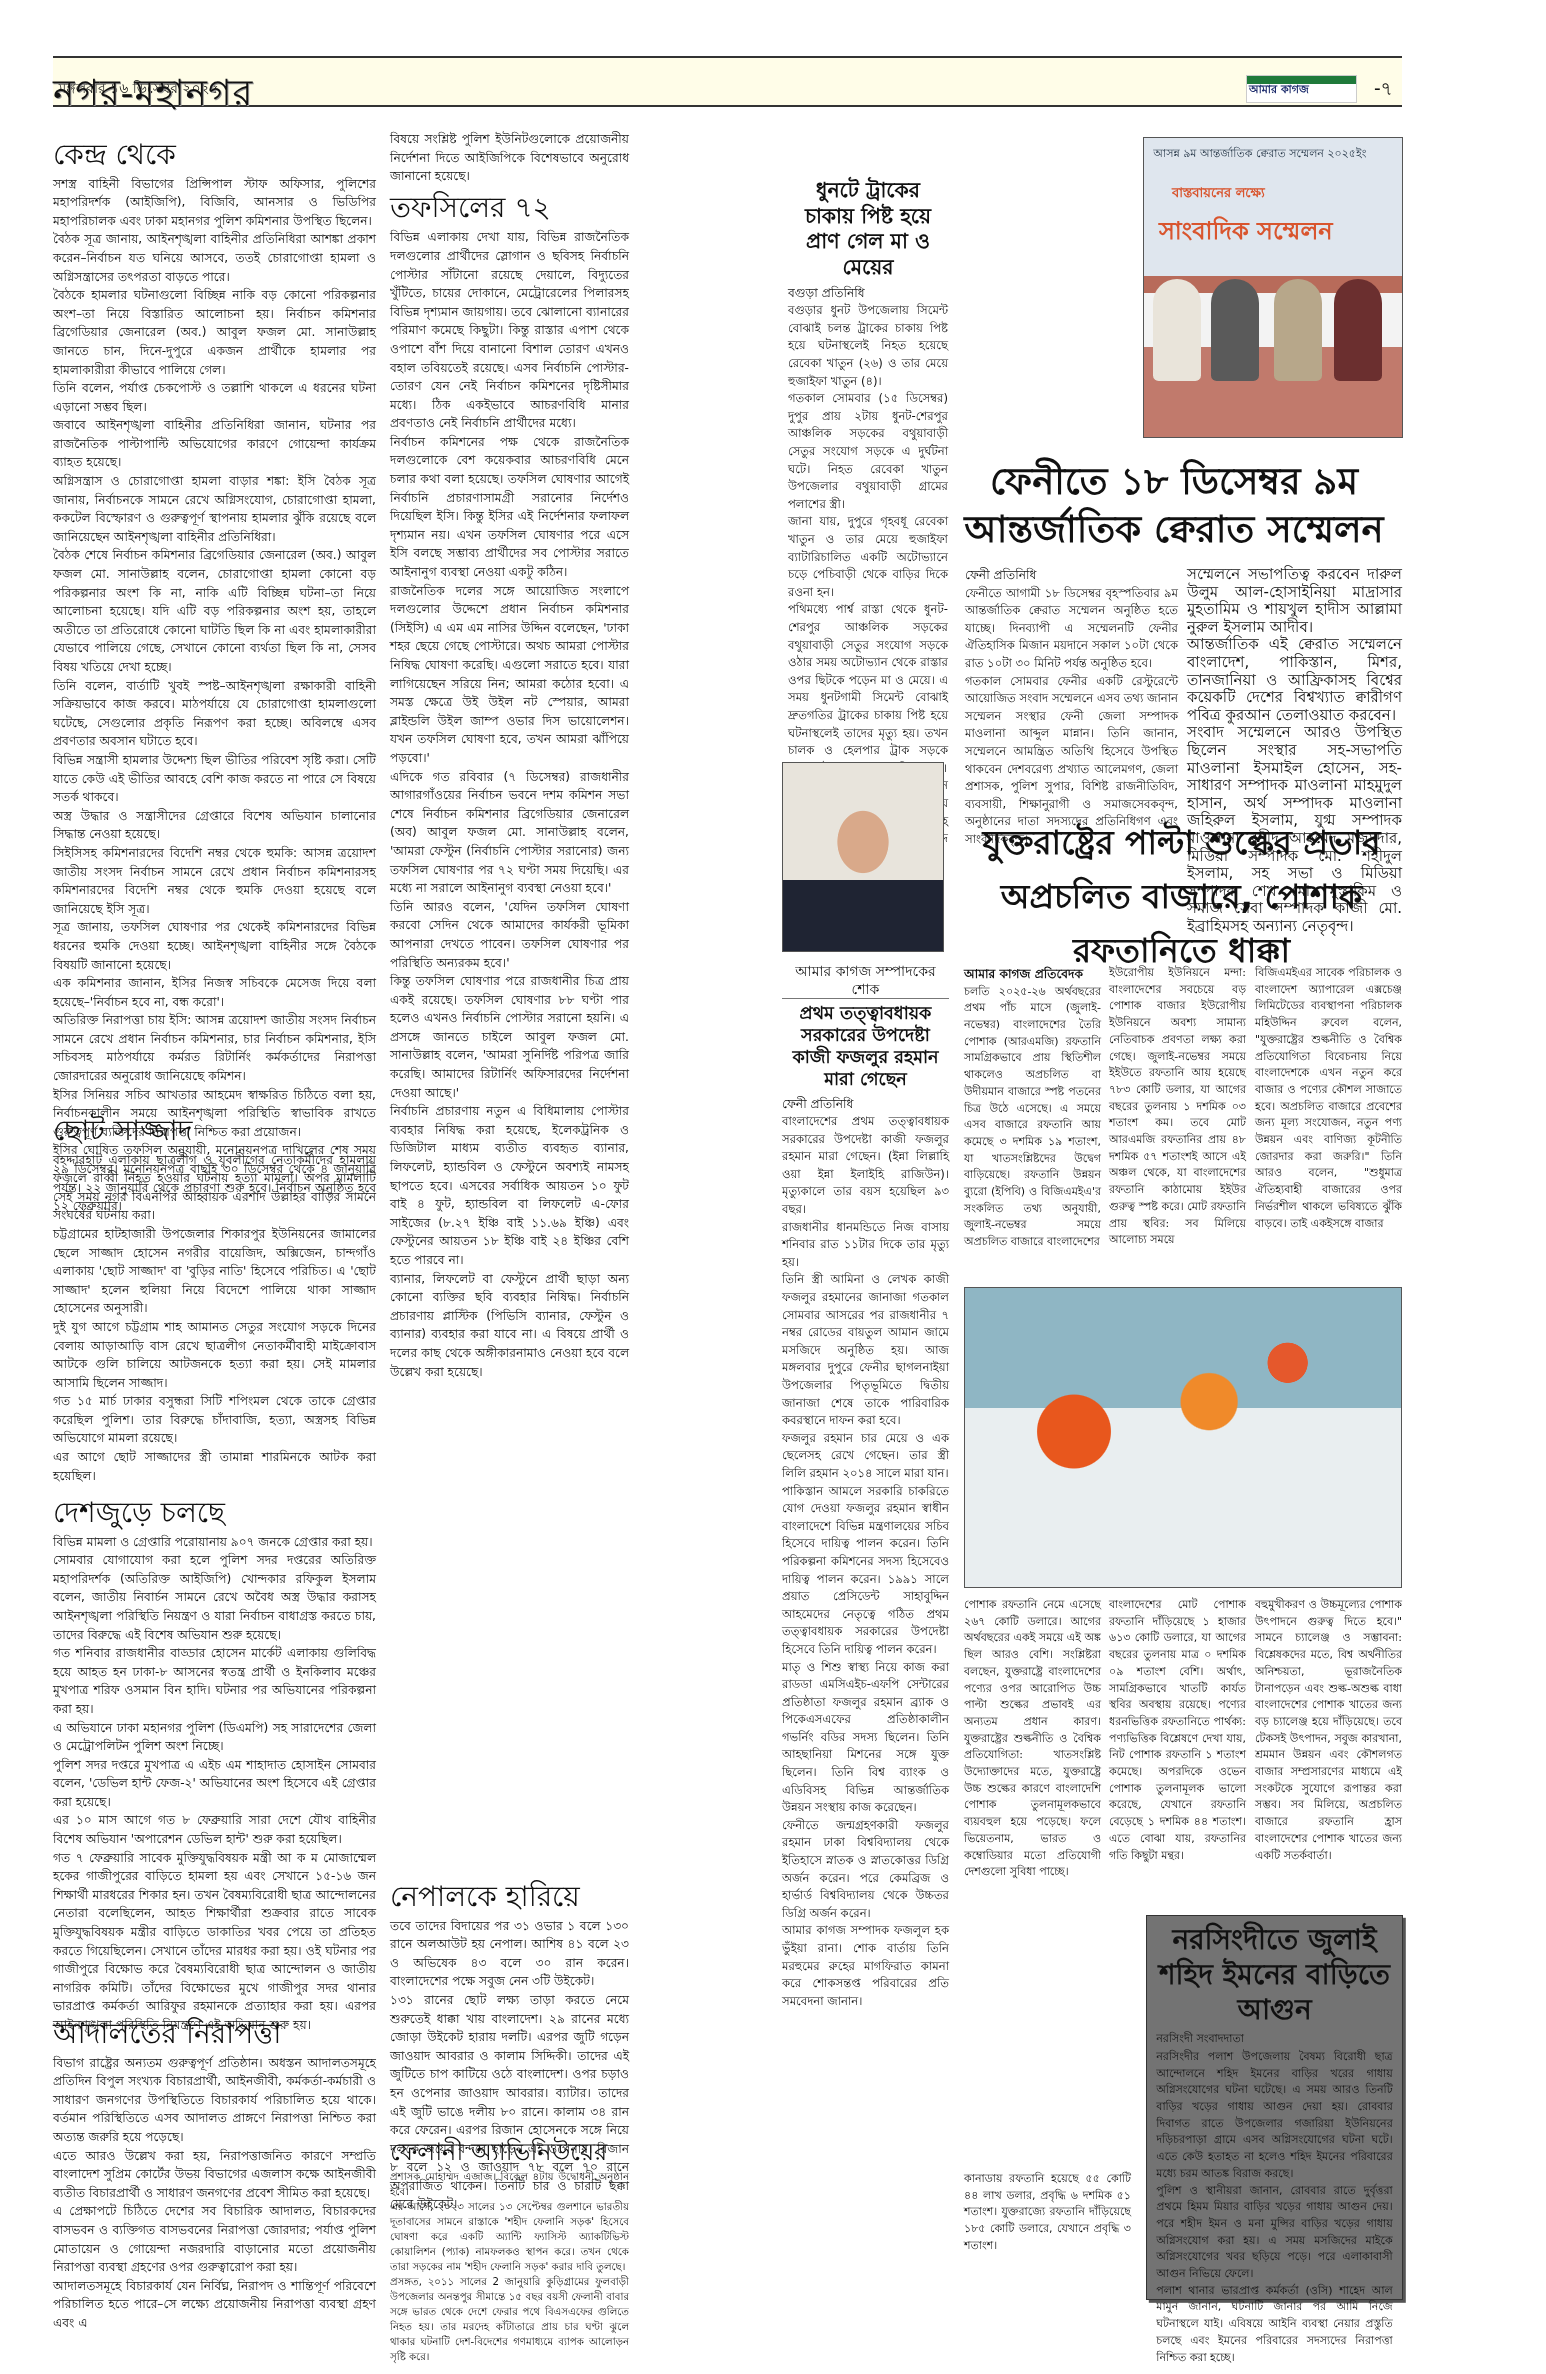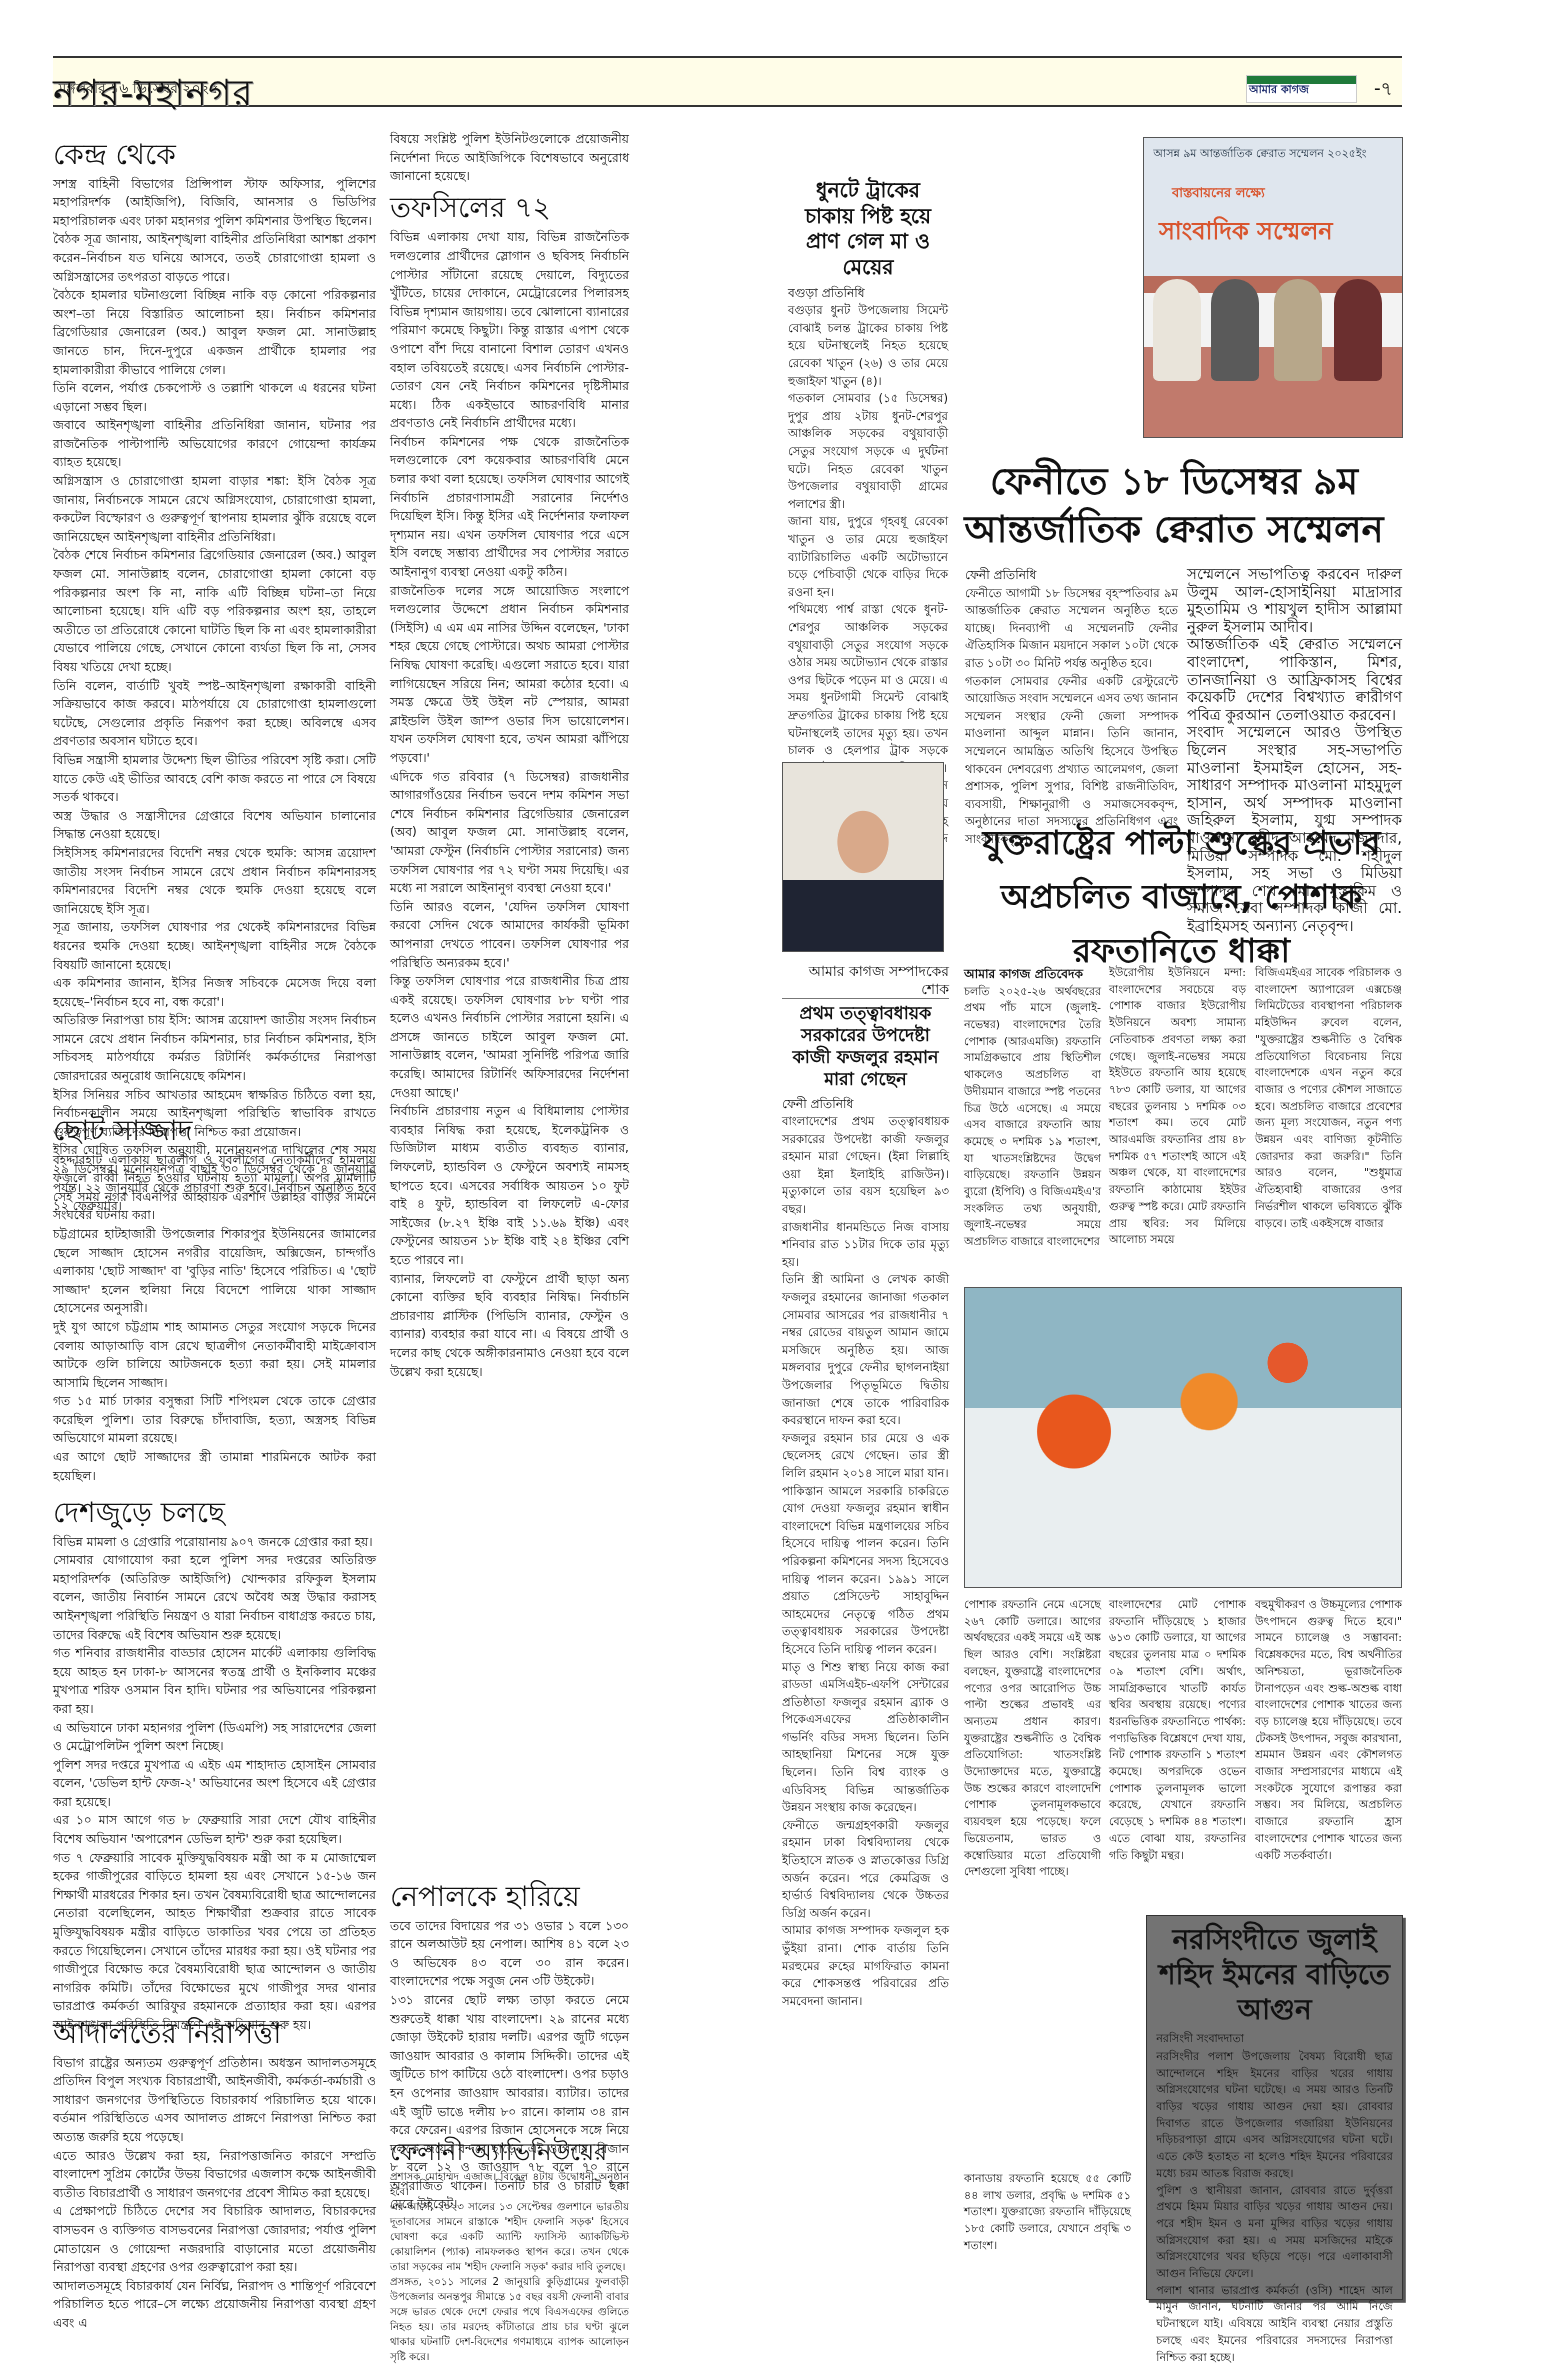--- a/index.html
+++ b/index.html
@@ -149,21 +149,21 @@
     <p>গতকাল সোমবার (১৫ ডিসেম্বর) দুপুর প্রায় ২টায় ধুনট-শেরপুর আঞ্চলিক সড়কের বথুয়াবাড়ী সেতুর সংযোগ সড়কে এ দুর্ঘটনা ঘটে। নিহত রেবেকা খাতুন উপজেলার বথুয়াবাড়ী গ্রামের পলাশের স্ত্রী।</p>
     <p>জানা যায়, দুপুরে গৃহবধূ রেবেকা খাতুন ও তার মেয়ে হুজাইফা ব্যাটারিচালিত একটি অটোভ্যানে চড়ে পেচিবাড়ী থেকে বাড়ির দিকে রওনা হন।</p>
     <p>পথিমধ্যে পার্শ্ব রাস্তা থেকে ধুনট-শেরপুর আঞ্চলিক সড়কের বথুয়াবাড়ী সেতুর সংযোগ সড়কে ওঠার সময় অটোভ্যান থেকে রাস্তার ওপর ছিটকে পড়েন মা ও মেয়ে। এ সময় ধুনটগামী সিমেন্ট বোঝাই দ্রুতগতির ট্রাকের চাকায় পিষ্ট হয়ে ঘটনাস্থলেই তাদের মৃত্যু হয়। তখন চালক ও হেলপার ট্রাক সড়কে রেখে ঘটনাস্থল থেকে পালিয়ে যান।</p>
     <p>ধুনট থানার ওসি আতিকুর রহমান সঙ্গে বলেন, 'সংবাদ পেয়ে ঘটনাস্থলে পুলিশ পাঠিয়ে মরদেহ উদ্ধার ও সিমেন্ট বোঝাই ট্রাক জব্দ করা হয়েছে।'</p>
   </div>
 </div>
 
 <div class="photo portrait"></div>
 
 <div class="col" style="left:782px; top:963px; width:167px; font-size:11.6px; line-height:17.6px;">
-  <div class="caption-line" style="font-size:14px; text-align:right;">আমার কাগজ সম্পাদকের শোক</div>
+  <div class="caption-line" style="font-size:14px; text-align:center;">আমার কাগজ সম্পাদকের শোক</div>
   <h2 class="hl" style="font-size:17.6px; margin:3.7px 0;">প্রথম তত্ত্বাবধায়ক সরকারের উপদেষ্টা কাজী ফজলুর রহমান মারা গেছেন</h2>
   <div class="byline">ফেনী প্রতিনিধি</div>
   <p>বাংলাদেশের প্রথম তত্ত্বাবধায়ক সরকারের উপদেষ্টা কাজী ফজলুর রহমান মারা গেছেন। (ইন্না লিল্লাহি ওয়া ইন্না ইলাইহি রাজিউন)। মৃত্যুকালে তার বয়স হয়েছিল ৯৩ বছর।</p>
   <p>রাজধানীর ধানমন্ডিতে নিজ বাসায় শনিবার রাত ১১টার দিকে তার মৃত্যু হয়।</p>
   <p>তিনি স্ত্রী আমিনা ও লেখক কাজী ফজলুর রহমানের জানাজা গতকাল সোমবার আসরের পর রাজধানীর ৭ নম্বর রোডের বায়তুল আমান জামে মসজিদে অনুষ্ঠিত হয়। আজ মঙ্গলবার দুপুরে ফেনীর ছাগলনাইয়া উপজেলার পিতৃভূমিতে দ্বিতীয় জানাজা শেষে তাকে পারিবারিক কবরস্থানে দাফন করা হবে।</p>
   <p>ফজলুর রহমান চার মেয়ে ও এক ছেলেসহ রেখে গেছেন। তার স্ত্রী লিলি রহমান ২০১৪ সালে মারা যান।</p>
   <p>পাকিস্তান আমলে সরকারি চাকরিতে যোগ দেওয়া ফজলুর রহমান স্বাধীন বাংলাদেশে বিভিন্ন মন্ত্রণালয়ের সচিব হিসেবে দায়িত্ব পালন করেন। তিনি পরিকল্পনা কমিশনের সদস্য হিসেবেও দায়িত্ব পালন করেন। ১৯৯১ সালে প্রয়াত প্রেসিডেন্ট সাহাবুদ্দিন আহমেদের নেতৃত্বে গঠিত প্রথম তত্ত্বাবধায়ক সরকারের উপদেষ্টা হিসেবে তিনি দায়িত্ব পালন করেন।</p>
   <p>মাতৃ ও শিশু স্বাস্থ্য নিয়ে কাজ করা রাডডা এমসিএইচ-এফপি সেন্টারের প্রতিষ্ঠাতা ফজলুর রহমান ব্র্যাক ও পিকেএসএফের প্রতিষ্ঠাকালীন গভর্নিং বডির সদস্য ছিলেন। তিনি আহছানিয়া মিশনের সঙ্গে যুক্ত ছিলেন। তিনি বিশ্ব ব্যাংক ও এডিবিসহ বিভিন্ন আন্তর্জাতিক উন্নয়ন সংস্থায় কাজ করেছেন।</p>
   <p>ফেনীতে জন্মগ্রহণকারী ফজলুর রহমান ঢাকা বিশ্ববিদ্যালয় থেকে ইতিহাসে স্নাতক ও স্নাতকোত্তর ডিগ্রি অর্জন করেন। পরে কেমব্রিজ ও হার্ভার্ড বিশ্ববিদ্যালয় থেকে উচ্চতর ডিগ্রি অর্জন করেন।</p>
   <p>আমার কাগজ সম্পাদক ফজলুল হক ভুঁইয়া রানা। শোক বার্তায় তিনি মরহুমের রুহের মাগফিরাত কামনা করে শোকসন্তপ্ত পরিবারের প্রতি সমবেদনা জানান।</p>

